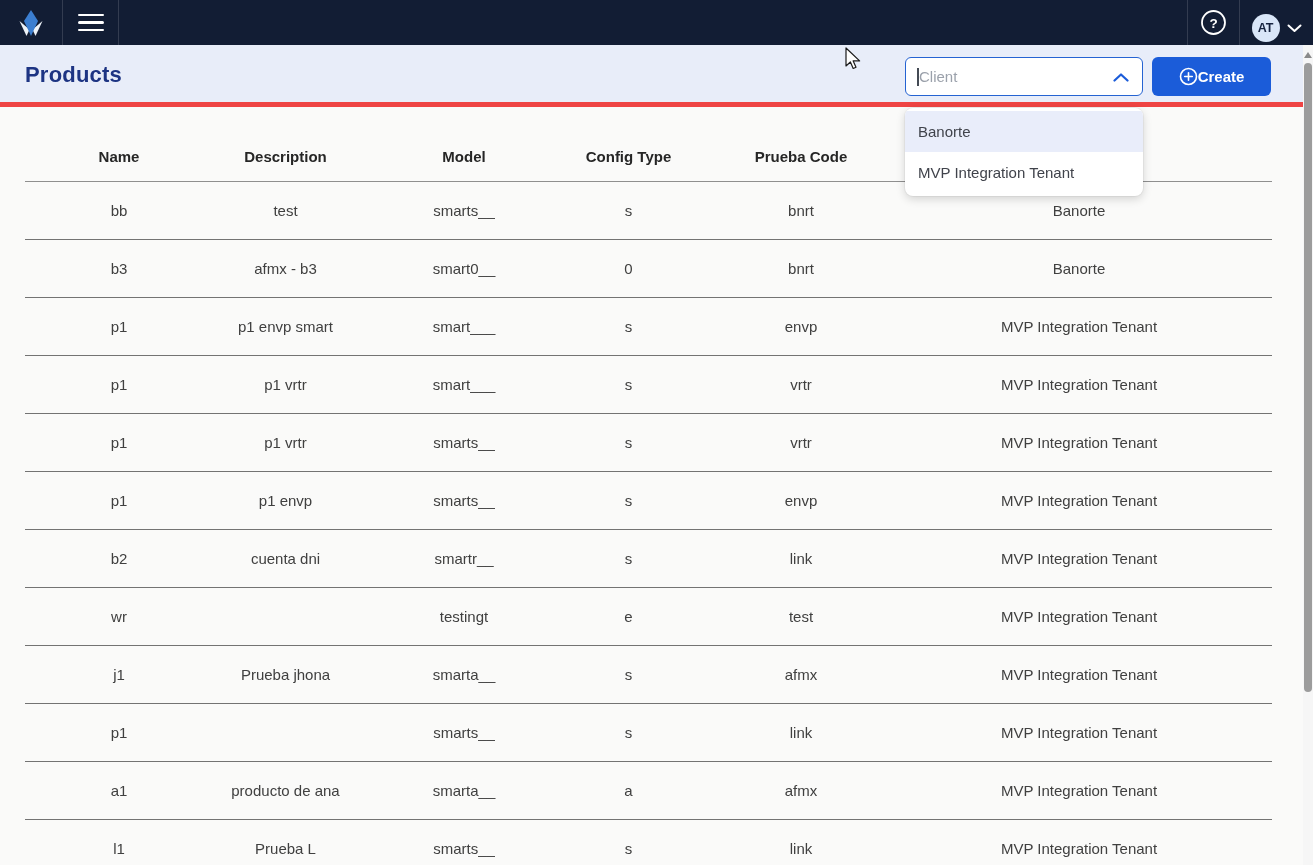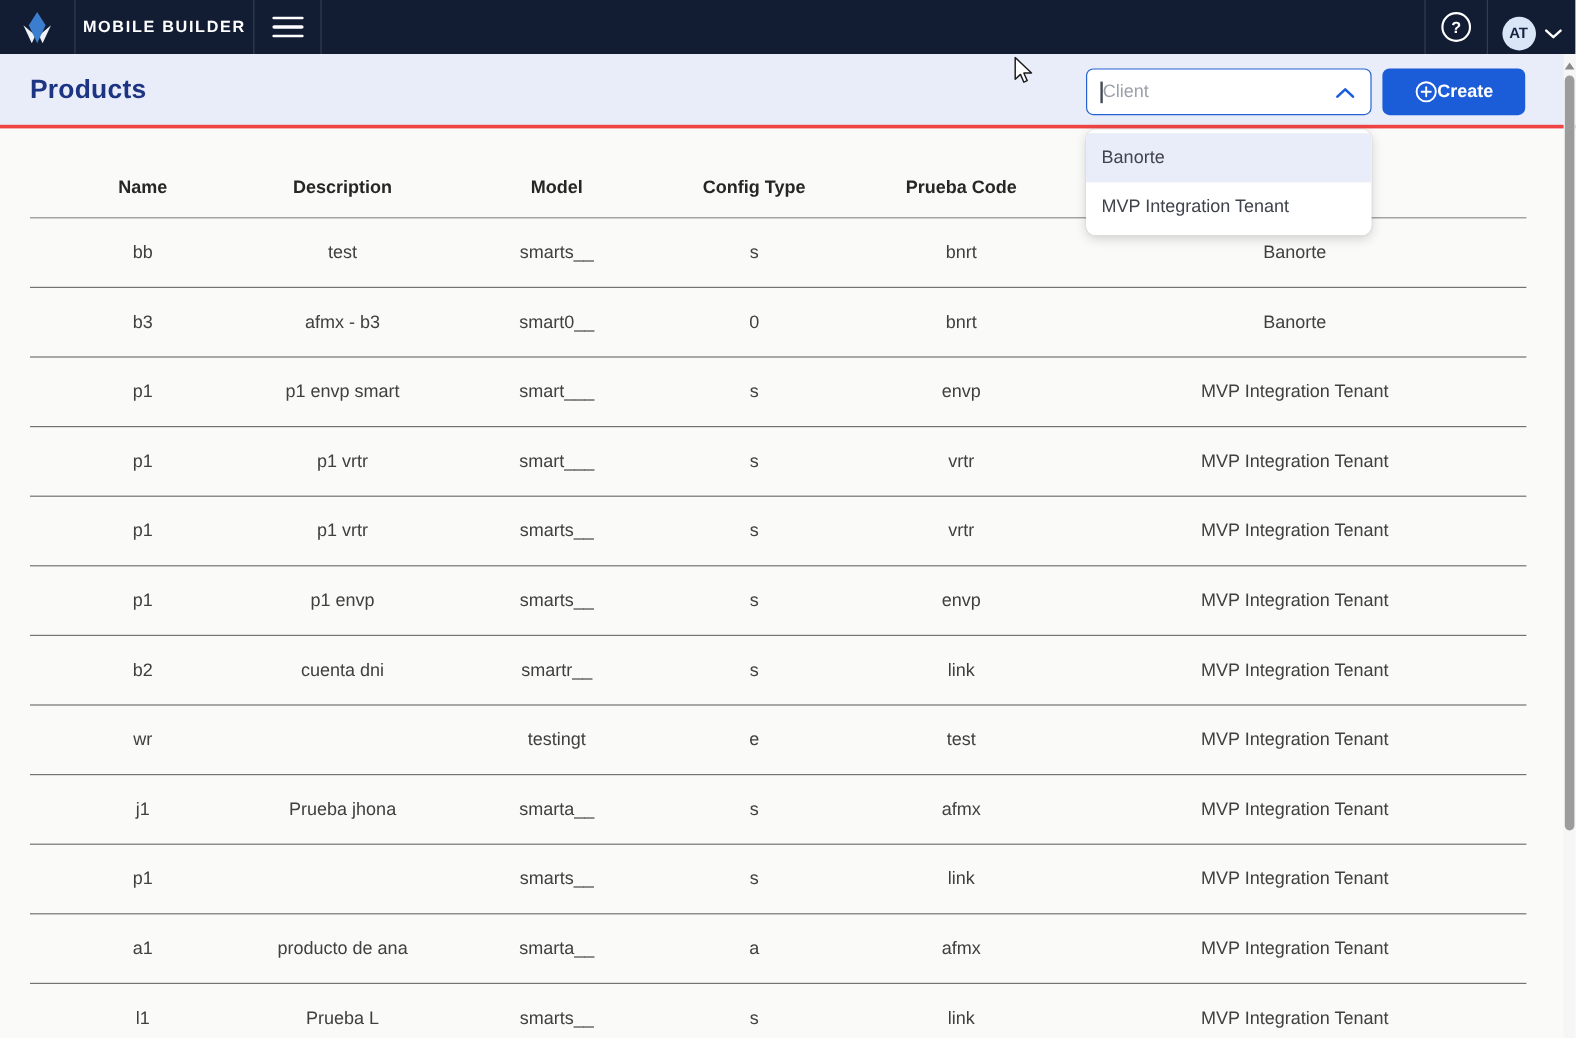--- a/index.html
+++ b/index.html
@@ -30,21 +30,21 @@
   .user-box { width: 73px; gap: 7px; cursor: pointer; margin-top: 11px; }
   .avatar {
     width: 28px; height: 28px; border-radius: 50%; background: #d9e6f8;
     color: #16233f; font-size: 12.5px; font-weight: 700;
     display: inline-flex; align-items: center; justify-content: center;
   }
 
   
   .page-header {
     position: absolute; top: 45px; left: 0; width: 1313px; height: 62px;
-    background: #e8edf9; border-bottom: 3px solid #ef4444; z-index: 20;
+    background: #e8edf9; border-bottom: 5px solid #ef4444; z-index: 20;
   }
   .page-title {
     position: absolute; left: 25px; top: 17px;
     font-size: 22px; font-weight: 700; color: #1d3483; letter-spacing: 0.2px;
   }
   .client-combobox {
     position: absolute; left: 905px; top: 12px; width: 238px; height: 39px;
     background: #ffffff; border: 1.5px solid #2563d2; border-radius: 6px;
     display: flex; align-items: center; cursor: text;
   }
@@ -110,23 +110,20 @@
 </head>
 <body>
 
 <div class="topbar">
   <div class="tb-sect logo-box">
     <svg width="26" height="28" viewBox="0 0 26 28">
       <polygon points="1.5,12 8.5,27 11.5,20.5" fill="#eef3f8"></polygon>
       <polygon points="24.5,12 17.5,27 14.5,20.5" fill="#eef3f8"></polygon>
       <polygon points="13,1 20,12 13,27 6,12" fill="#3b7ed0"></polygon>
     </svg>
-  </div>
-  <div class="tb-sect brand-box">
-    <span>MOBILE BUILDER</span>
   </div>
   <div class="tb-sect menu-box">
     <span class="hamburger">
         <i></i>
         <i></i>
         <i></i>
       </span>
   </div>
   <div class="tb-spacer"></div>
   <div class="tb-sect help-box">

